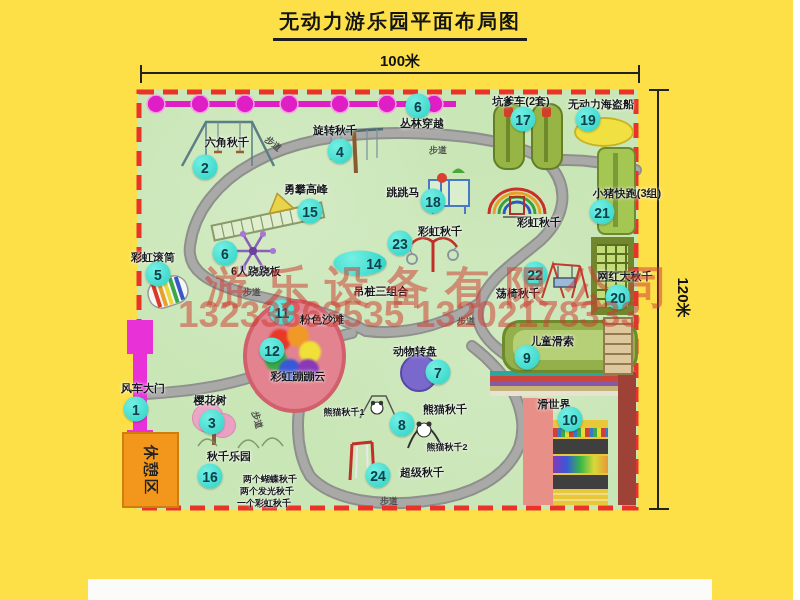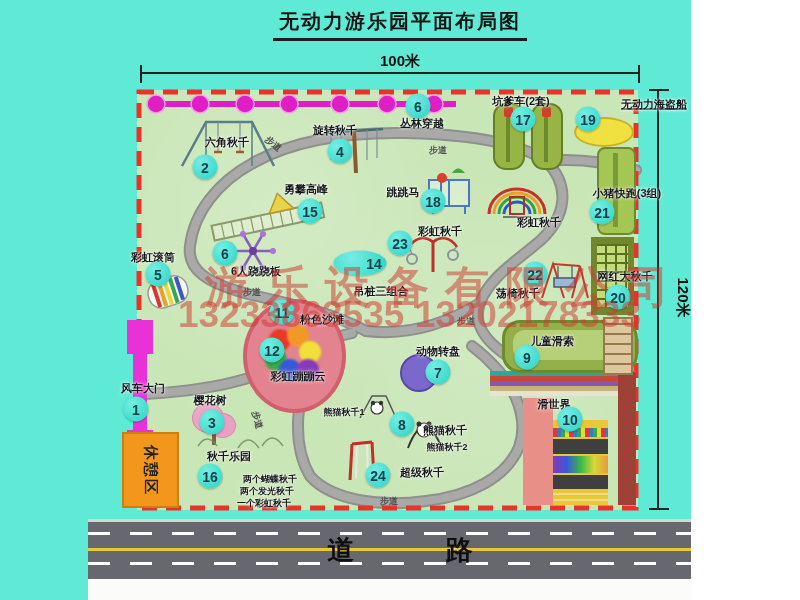--- a/index.html
+++ b/index.html
@@ -1,17 +1,17 @@
 <!DOCTYPE html>
 <html><head>
 <meta charset="utf-8">
 <style>
   html,body{margin:0;padding:0;}
   body{font-family:"Liberation Sans","DejaVu Sans",sans-serif;}
-  #canvas{position:relative;width:691px;height:600px;background:#5eead4;overflow:hidden;}
+  #canvas{position:relative;width:793px;height:600px;background:#fde047;overflow:hidden;}
   
   .title{position:absolute;left:400px;top:8px;transform:translateX(-50%);font-size:20px;font-weight:bold;color:#141414;letter-spacing:2px;border-bottom:3px solid #1c1c1c;padding:0 6px 3px 6px;white-space:nowrap;}
   
   .dimh{position:absolute;left:141px;top:72px;width:498px;height:0;border-top:2px solid #222;}
   .tickv{position:absolute;width:0;height:18px;border-left:2px solid #222;top:-9px;}
   .dimv{position:absolute;left:657px;top:90px;height:419px;width:0;border-left:2px solid #222;}
   .tickh{position:absolute;height:0;width:20px;border-top:2px solid #222;left:-10px;}
   .dimlabel{position:absolute;font-size:15px;font-weight:bold;color:#111;white-space:nowrap;}
   
   .park{position:absolute;left:137px;top:90px;width:501px;height:420px;
@@ -296,33 +296,33 @@
   <div class="pathlbl" style="left:466px;top:321px;">步道</div>
   <div class="pathlbl" style="left:257px;top:420px;transform:translate(-50%,-50%) rotate(75deg);">步道</div>
   <div class="pathlbl" style="left:389px;top:501px;">步道</div>
 
   <div class="lbl big" style="left:143px;top:388px;">风车大门</div>
   <div class="lbl big" style="left:227px;top:142px;">六角秋千</div>
   <div class="lbl big" style="left:210px;top:400px;font-family:Liberation Mono, monospace;">樱花树</div>
   <div class="lbl big" style="left:335px;top:130px;">旋转秋千</div>
   <div class="lbl big" style="left:153px;top:257px;">彩虹滚筒</div>
   <div class="lbl big" style="left:256px;top:271px;">6人跷跷板</div>
-  <div class="lbl big" style="left:415px;top:351px;margin-left:23px;">动物转盘</div>
-  <div class="lbl big" style="left:445px;top:409px;margin-top:21px;">熊猫秋千</div>
+  <div class="lbl big" style="left:415px;top:351px;">动物转盘</div>
+  <div class="lbl big" style="left:445px;top:409px;">熊猫秋千</div>
   <div class="lbl big" style="left:552px;top:341px;">儿童滑索</div>
   <div class="lbl big" style="left:554px;top:404px;">滑世界</div>
   <div class="lbl big" style="left:322px;top:319px;">粉色沙滩</div>
   <div class="lbl big" style="left:298px;top:376px;">彩虹蹦蹦云</div>
   <div class="lbl big" style="left:422px;top:123px;">丛林穿越</div>
   <div class="lbl big" style="left:381px;top:291px;">吊桩三组合</div>
   <div class="lbl big" style="left:306px;top:189px;">勇攀高峰</div>
   <div class="lbl big" style="left:229px;top:456px;">秋千乐园</div>
   <div class="lbl big" style="left:521px;top:101px;">坑爹车(2套)</div>
   <div class="lbl big" style="left:403px;top:192px;font-family:Liberation Serif, serif;">跳跳马</div>
-  <div class="lbl big" style="left:654px;top:104px;text-decoration:underline;">无动力海盗船</div>
+  <div class="lbl big" style="left:601px;top:104px;">无动力海盗船</div>
   <div class="lbl big" style="left:625px;top:276px;">网红大秋千</div>
   <div class="lbl big" style="left:627px;top:193px;">小猪快跑(3组)</div>
   <div class="lbl big" style="left:518px;top:293px;">荡椅秋千</div>
   <div class="lbl big" style="left:440px;top:231px;">彩虹秋千</div>
   <div class="lbl big" style="left:422px;top:472px;">超级秋千</div>
   <div class="lbl big" style="left:539px;top:222px;">彩虹秋千</div>
   <div class="lbl sm" style="left:344px;top:412px;">熊猫秋千1</div>
   <div class="lbl sm" style="left:447px;top:447px;">熊猫秋千2</div>
   <div class="lbl sm" style="left:270px;top:479px;">两个蝴蝶秋千</div>
   <div class="lbl sm" style="left:267px;top:491px;">两个发光秋千</div>
@@ -349,21 +349,15 @@
   <div class="badge" style="left:588px;top:119px;">19</div>
   <div class="badge" style="left:618px;top:297px;">20</div>
   <div class="badge" style="left:602px;top:212px;">21</div>
   <div class="badge" style="left:535px;top:274px;">22</div>
   <div class="badge" style="left:400px;top:243px;">23</div>
   <div class="badge" style="left:378px;top:475px;">24</div>
 
   <div class="wm" style="left:205px;top:258px;font-size:44px;letter-spacing:16px;">游乐设备有限公司</div>
   <div class="wm" style="left:178px;top:294px;font-size:37px;">13233863535 13202178333</div>
 
-  <div class="road">
-    <div class="lane" style="top:10px;"></div>
-    <div class="center-line"></div>
-    <div class="lane" style="top:40px;"></div>
-    <div class="roadlbl">道 路</div>
-  </div>
   <div class="below-road"></div>
 
 </div>
 
 </body></html>

